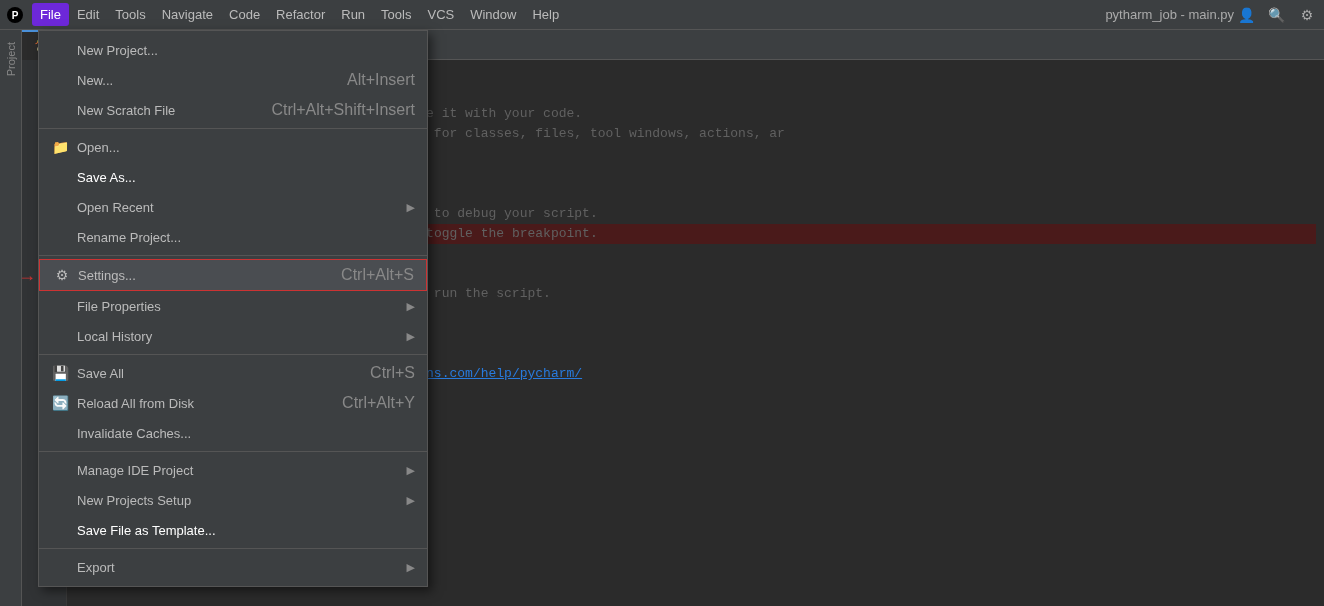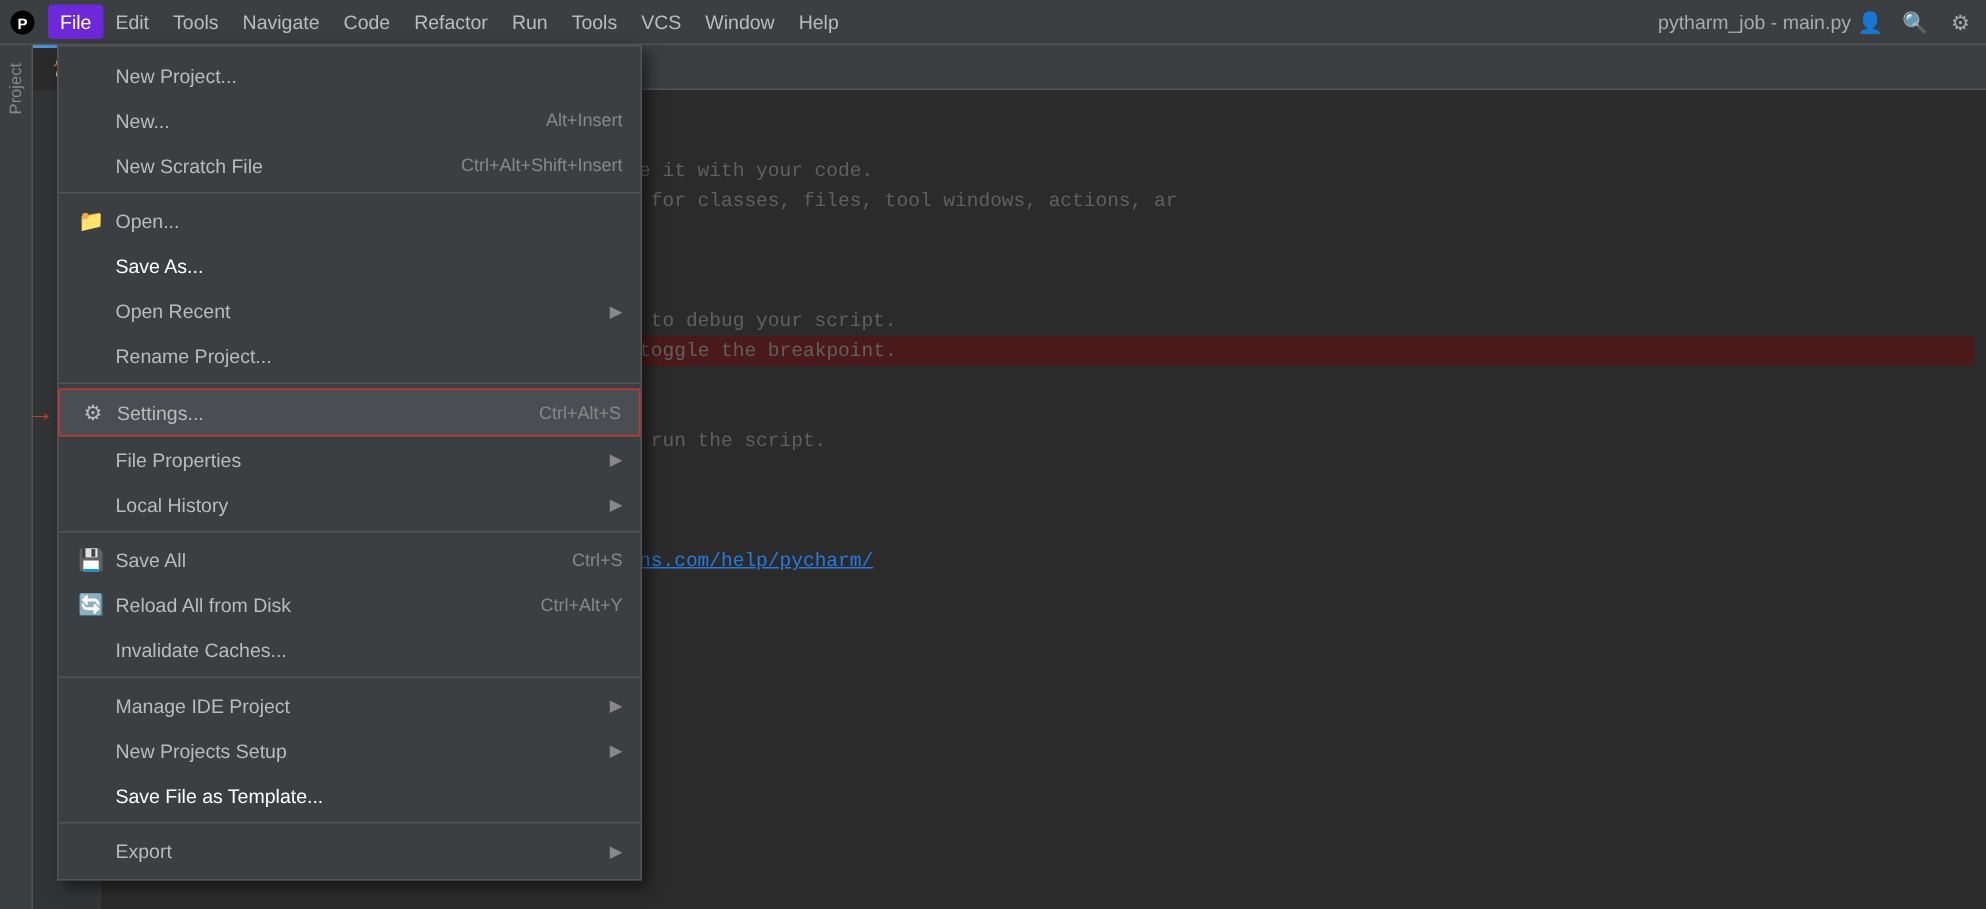--- a/index.html
+++ b/index.html
@@ -96,21 +96,21 @@
     }
     .menu-item.disabled {
       color: #ffffff;
       cursor: default;
     }
     .menu-item-label {
       flex: 1;
     }
     .menu-item-shortcut {
       color: #888;
-      font-size: 12px;
+      font-size: 16px;
       margin-left: auto;
     }
     .menu-item-arrow {
       margin-left: 4px;
       color: #888;
       font-size: 11px;
     }
     .menu-item-icon {
       width: 20px;
       height: 20px;

